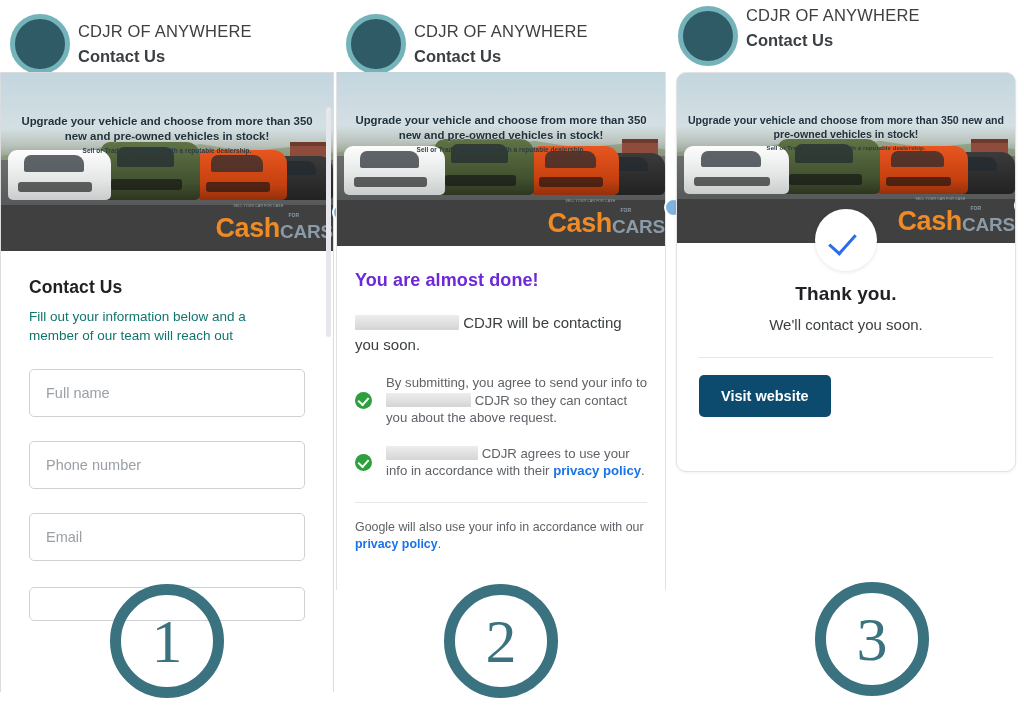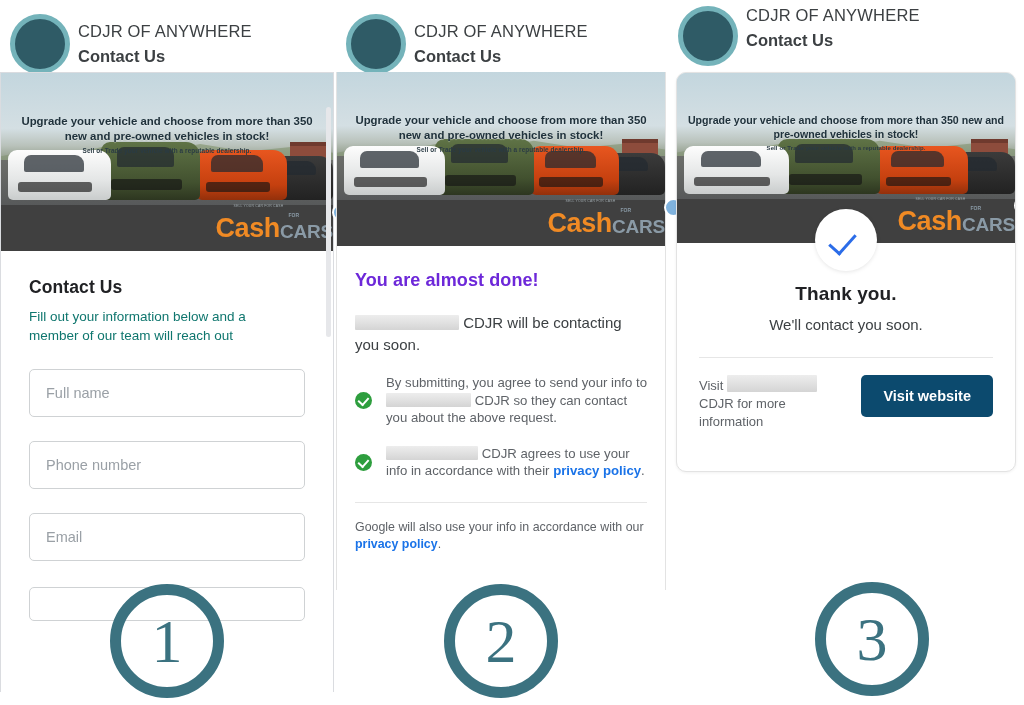--- a/index.html
+++ b/index.html
@@ -358,25 +358,20 @@
           <span class="bub2"></span>
         </div>
       </div>
 
       <div class="ty-wrap">
         <div class="ty-check"></div>
         <div class="ty-title">Thank you.</div>
         <div class="ty-sub">We'll contact you soon.</div>
         <div class="ty-div"></div>
         <div class="ty-row">
-          <div class="ty-visit">
-            <span>Visit</span>
-            <span class="redact r4"></span>
-            <span>CDJR for more information</span>
-          </div>
           <button class="btn-visit">Visit website</button>
         </div>
       </div>
     </div>
   </div>
 
   <div class="step" id="step-1">1</div>
   <div class="step" id="step-2">2</div>
   <div class="step" id="step-3">3</div>
 

